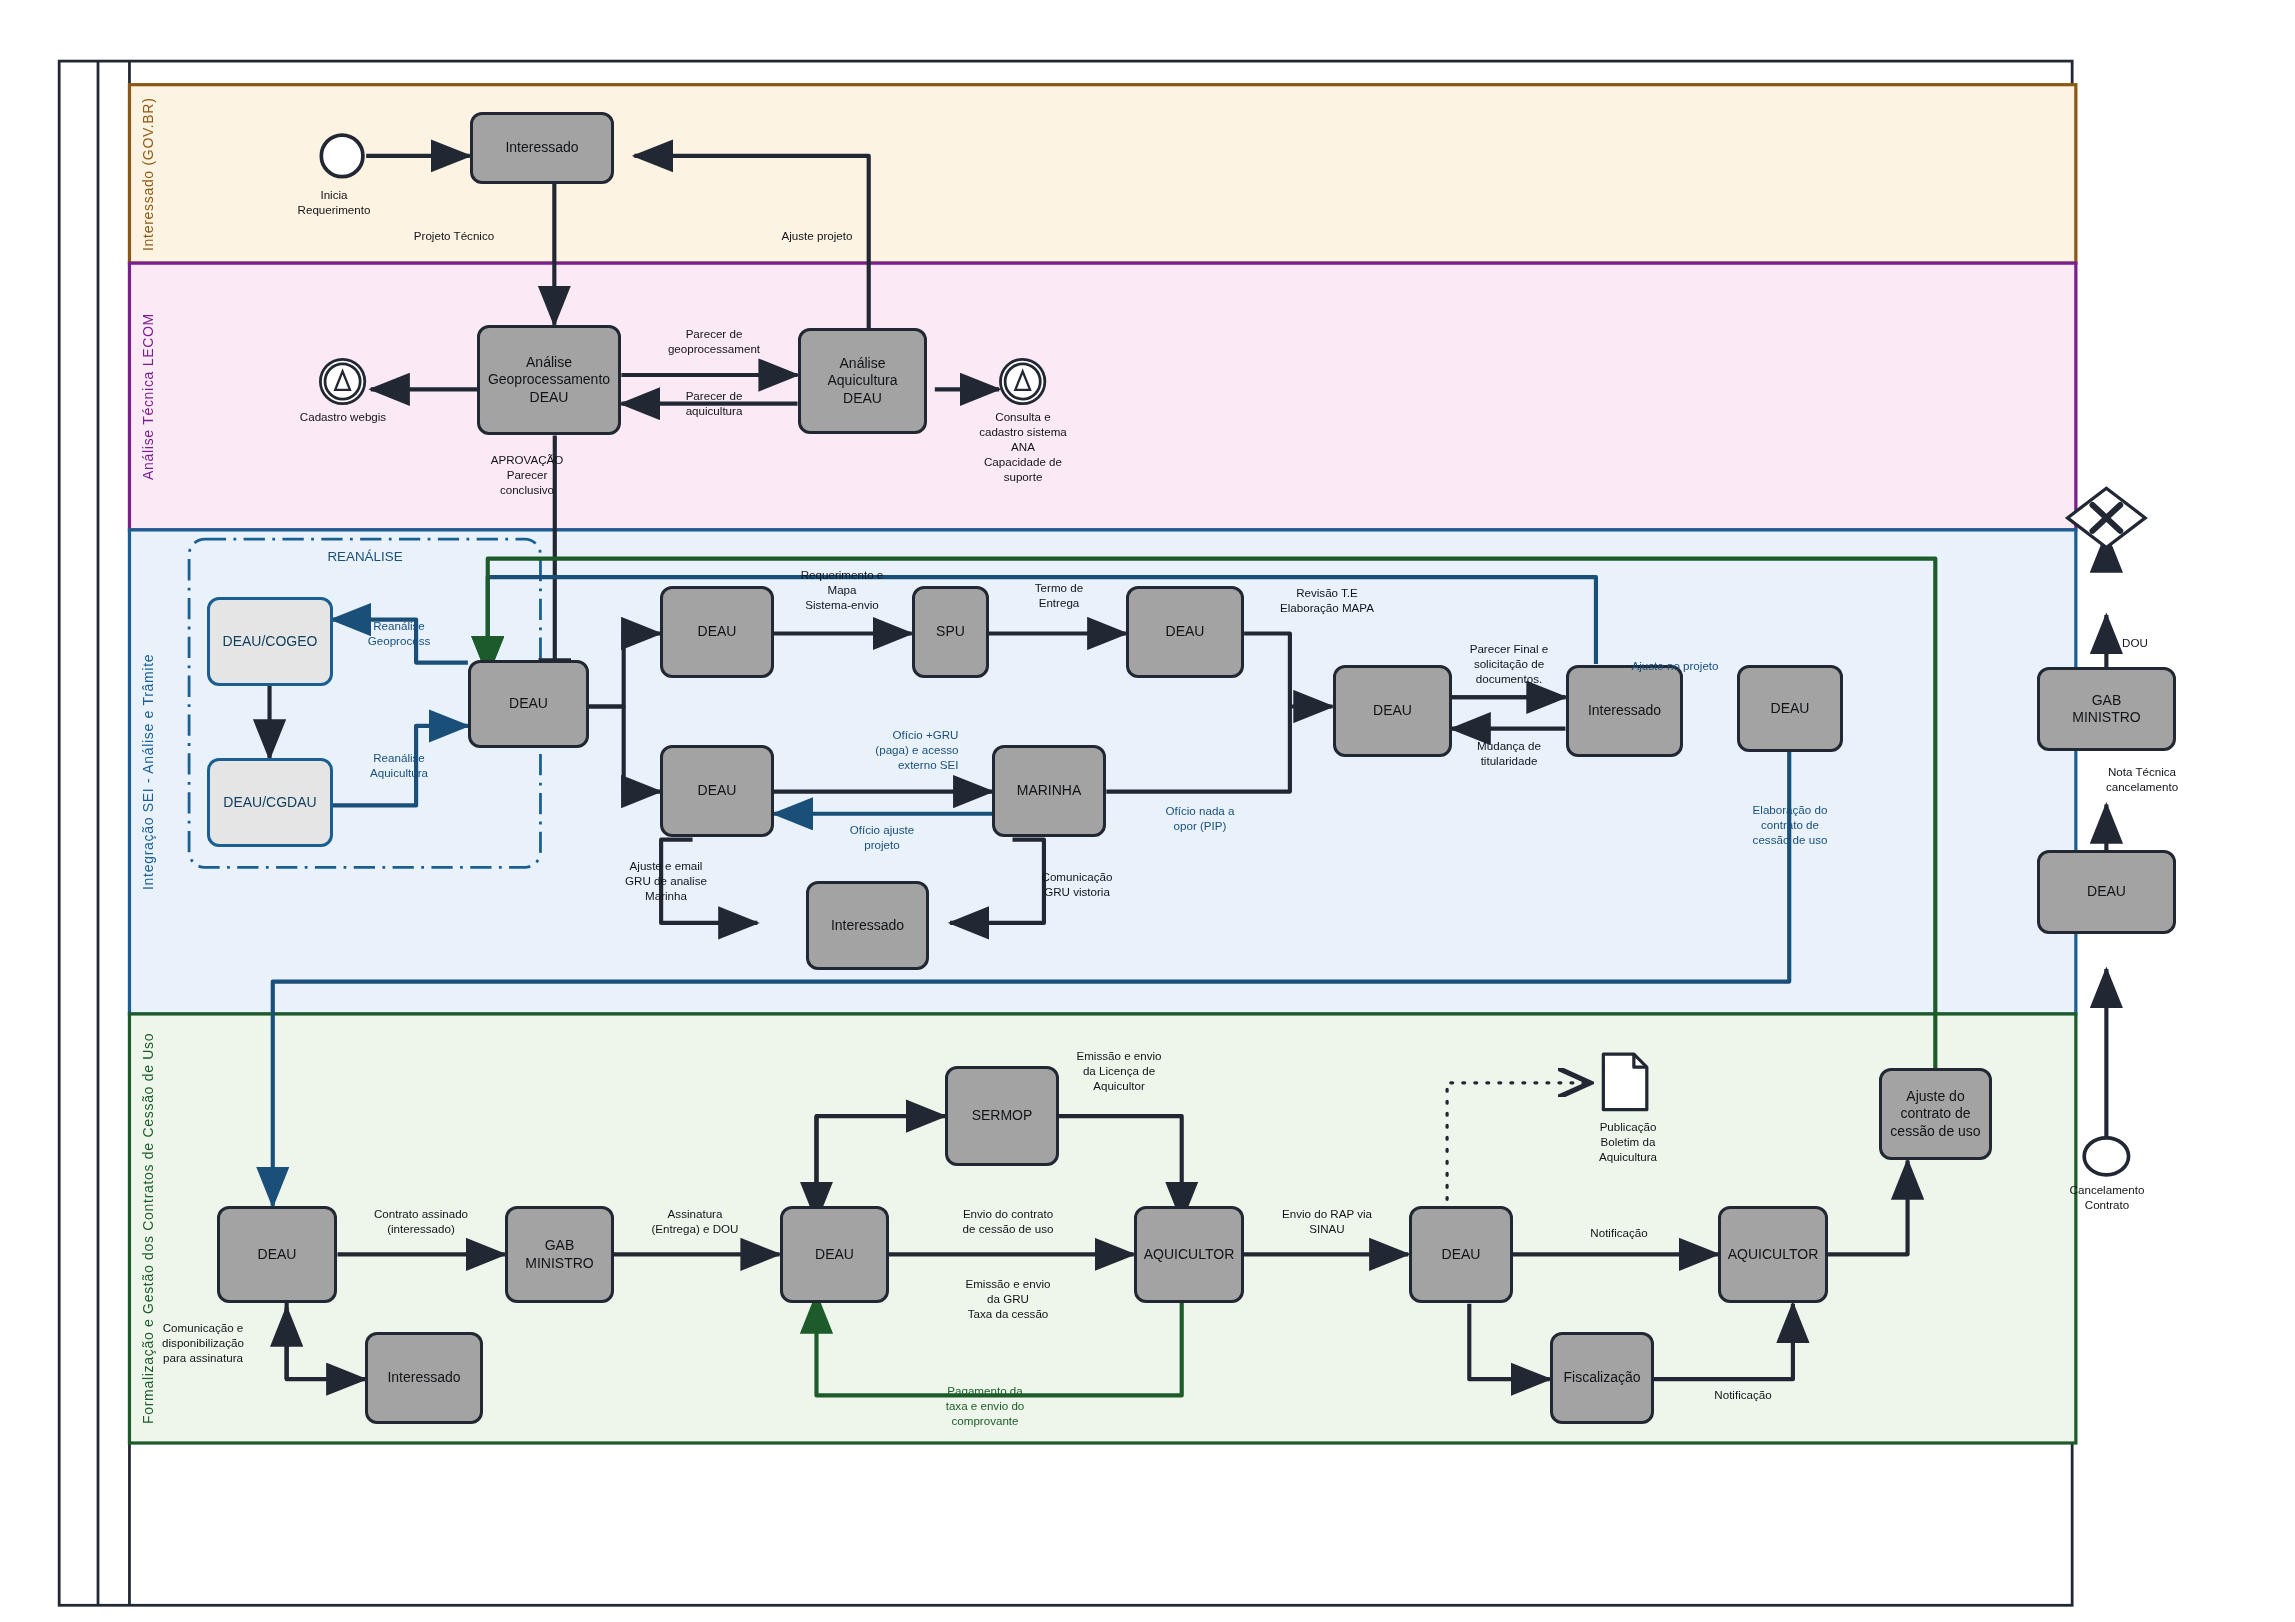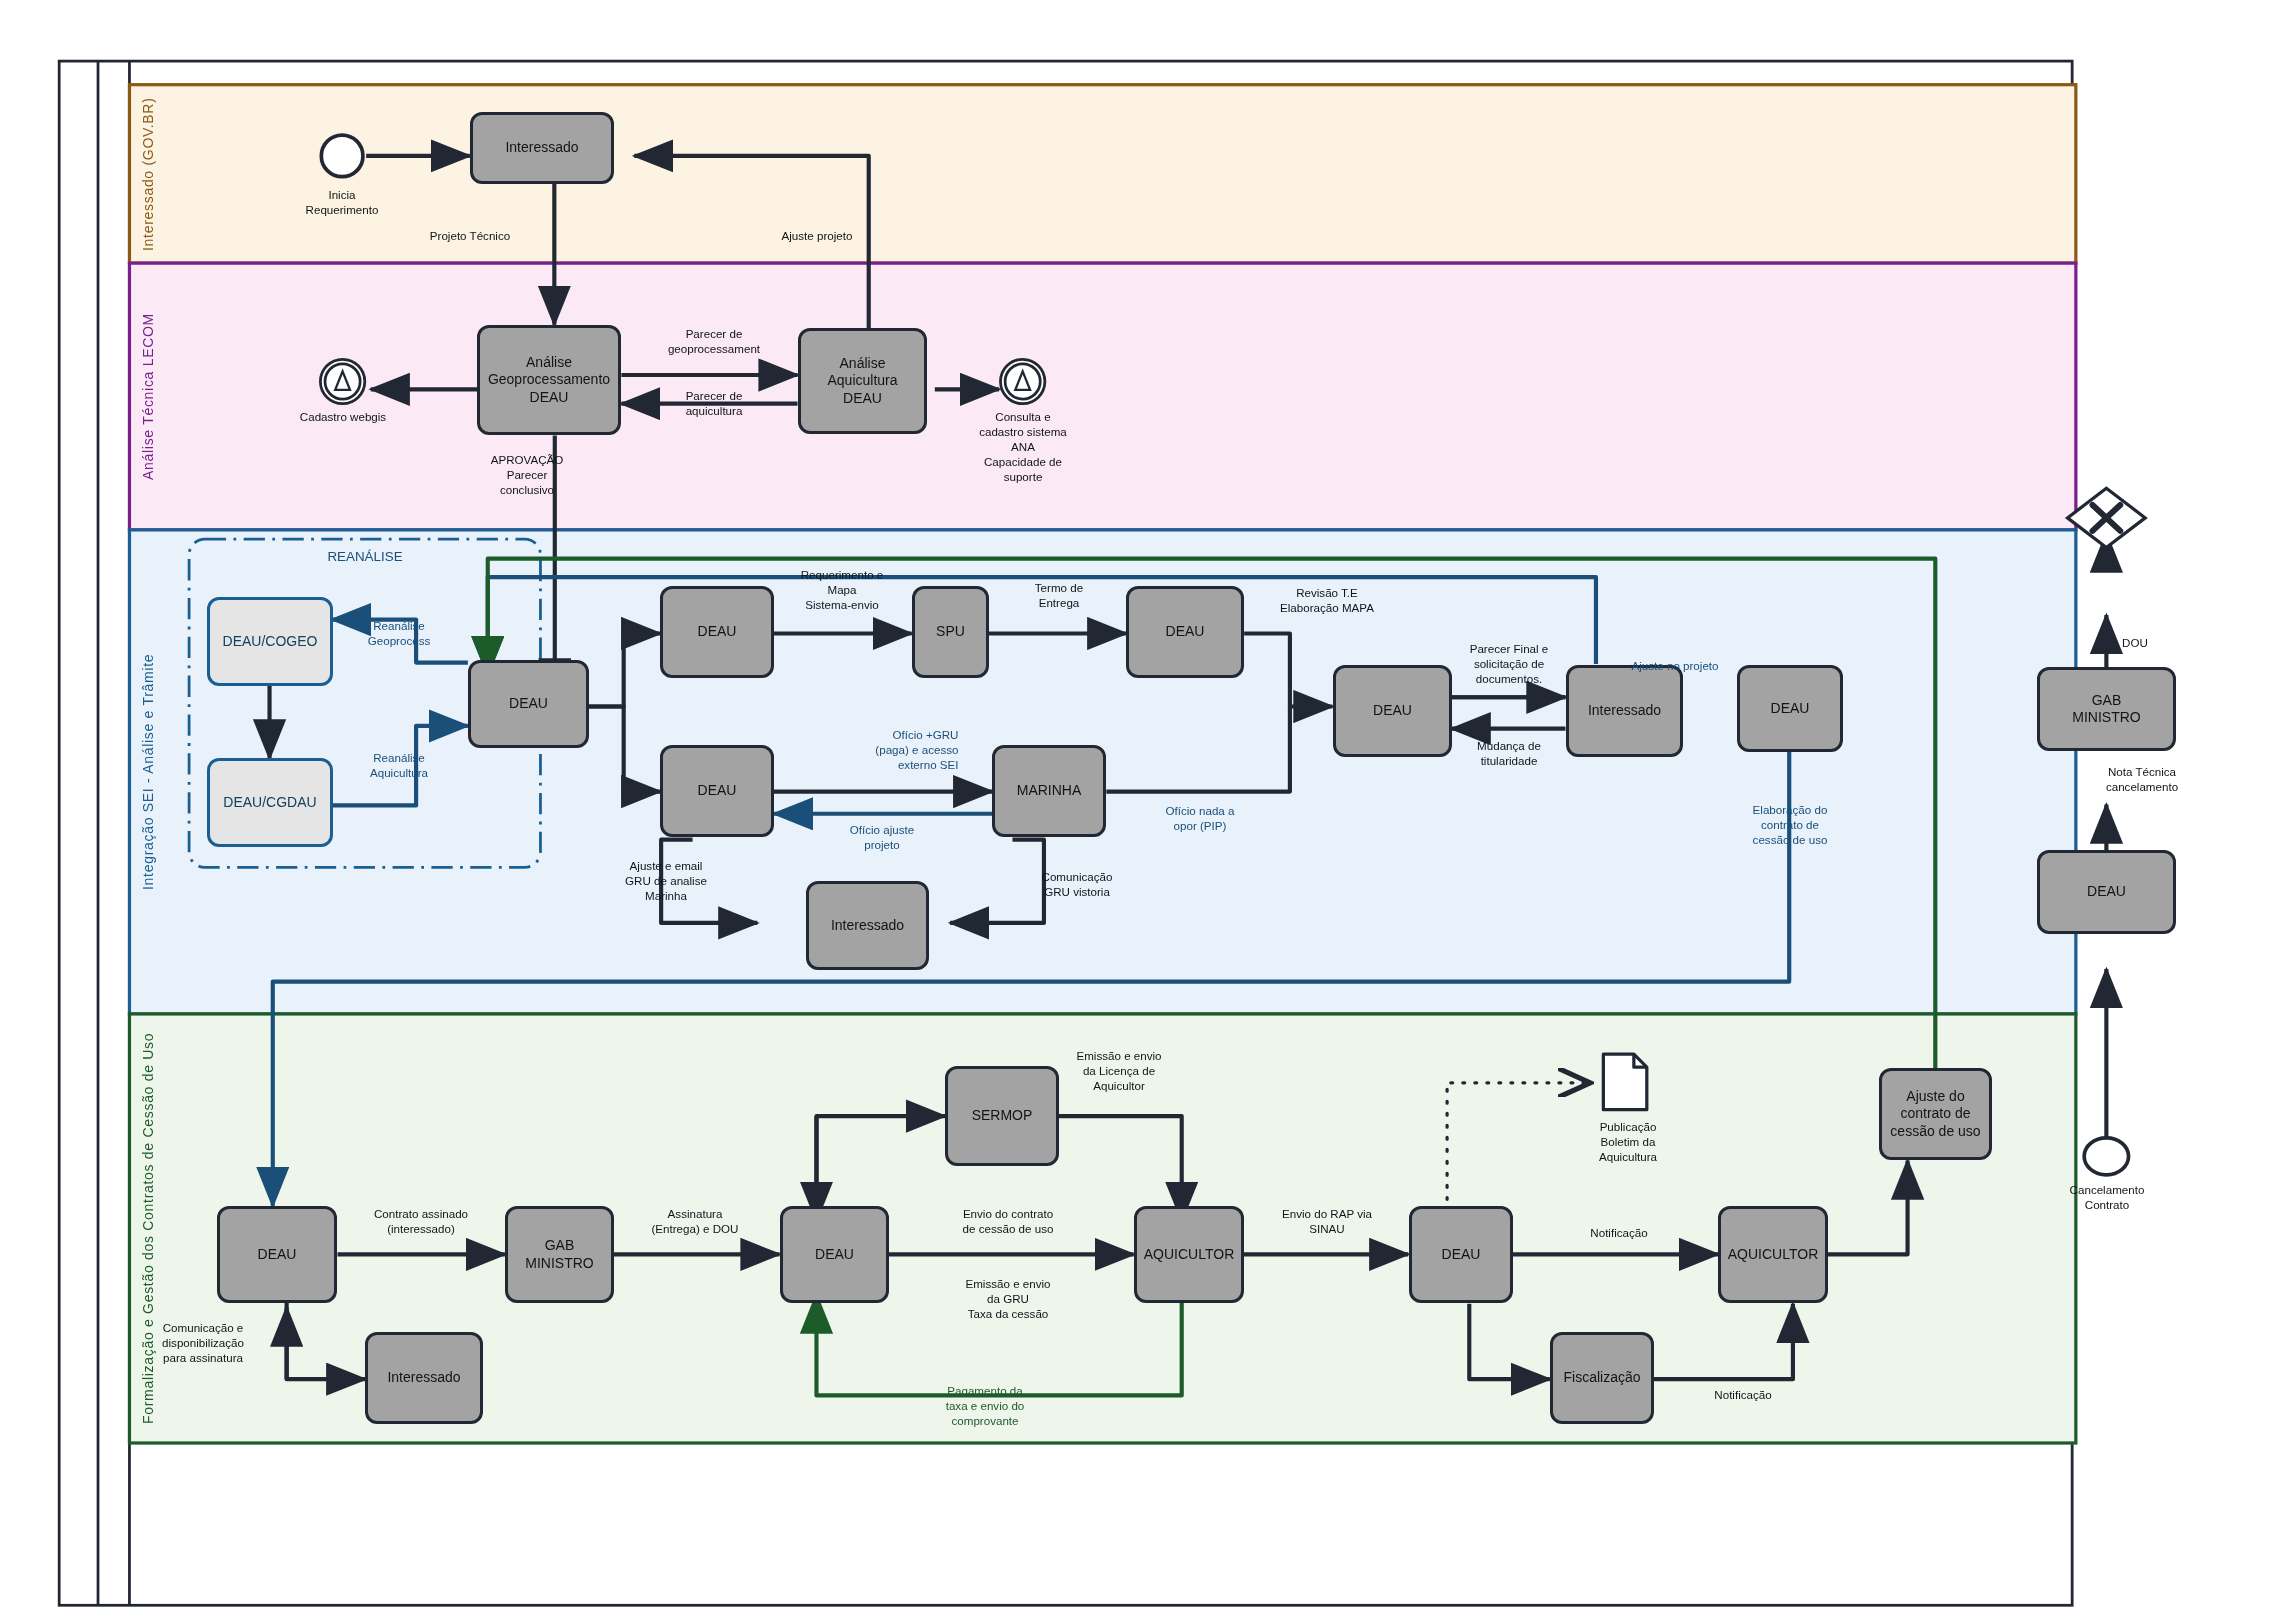--- a/index.html
+++ b/index.html
@@ -240,35 +240,35 @@
   <div class="node" style="left:780px;top:1206px;width:109px;height:97px;">DEAU</div>
   <div class="node" style="left:945px;top:1066px;width:114px;height:100px;">SERMOP</div>
   <div class="node" style="left:1134px;top:1206px;width:110px;height:97px;">AQUICULTOR</div>
   <div class="node" style="left:1409px;top:1206px;width:104px;height:97px;">DEAU</div>
   <div class="node" style="left:1550px;top:1332px;width:104px;height:92px;">Fiscalização</div>
   <div class="node" style="left:1718px;top:1206px;width:110px;height:97px;">AQUICULTOR</div>
   <div class="node" style="left:1879px;top:1068px;width:113px;height:92px;white-space:pre-line;">Ajuste do
 contrato de
 cessão de uso</div>
 
-  <div class="lbl center" style="left:342px;top:187px;width:139px;">Inicia
+  <div class="lbl center" style="left:334px;top:187px;width:139px;">Inicia
 Requerimento</div>
   <div class="lbl center" style="left:343px;top:409px;width:153px;">Cadastro webgis</div>
   <div class="lbl center" style="left:1023px;top:409px;width:157px;">Consulta e
 cadastro sistema
 ANA
 Capacidade de
 suporte</div>
   <div class="lbl center" style="left:2107px;top:1182px;width:166px;">Cancelamento
 Contrato</div>
   <div class="lbl center" style="left:1628px;top:1119px;width:148px;">Publicação
 Boletim da
 Aquicultura</div>
 
-  <div class="lbl center" style="left:470px;top:228px;width:153px;">Projeto Técnico</div>
+  <div class="lbl center" style="left:454px;top:228px;width:153px;">Projeto Técnico</div>
   <div class="lbl center" style="left:817px;top:228px;width:153px;">Ajuste projeto</div>
   <div class="lbl center" style="left:714px;top:326px;width:153px;">Parecer de
 geoprocessament</div>
   <div class="lbl center" style="left:714px;top:388px;width:153px;">Parecer de
 aquicultura</div>
   <div class="lbl center" style="left:527px;top:452px;width:139px;">APROVAÇÃO
 Parecer
 conclusivo</div>
 
   <div class="lbl center blue" style="left:399px;top:618px;width:139px;">Reanálise

